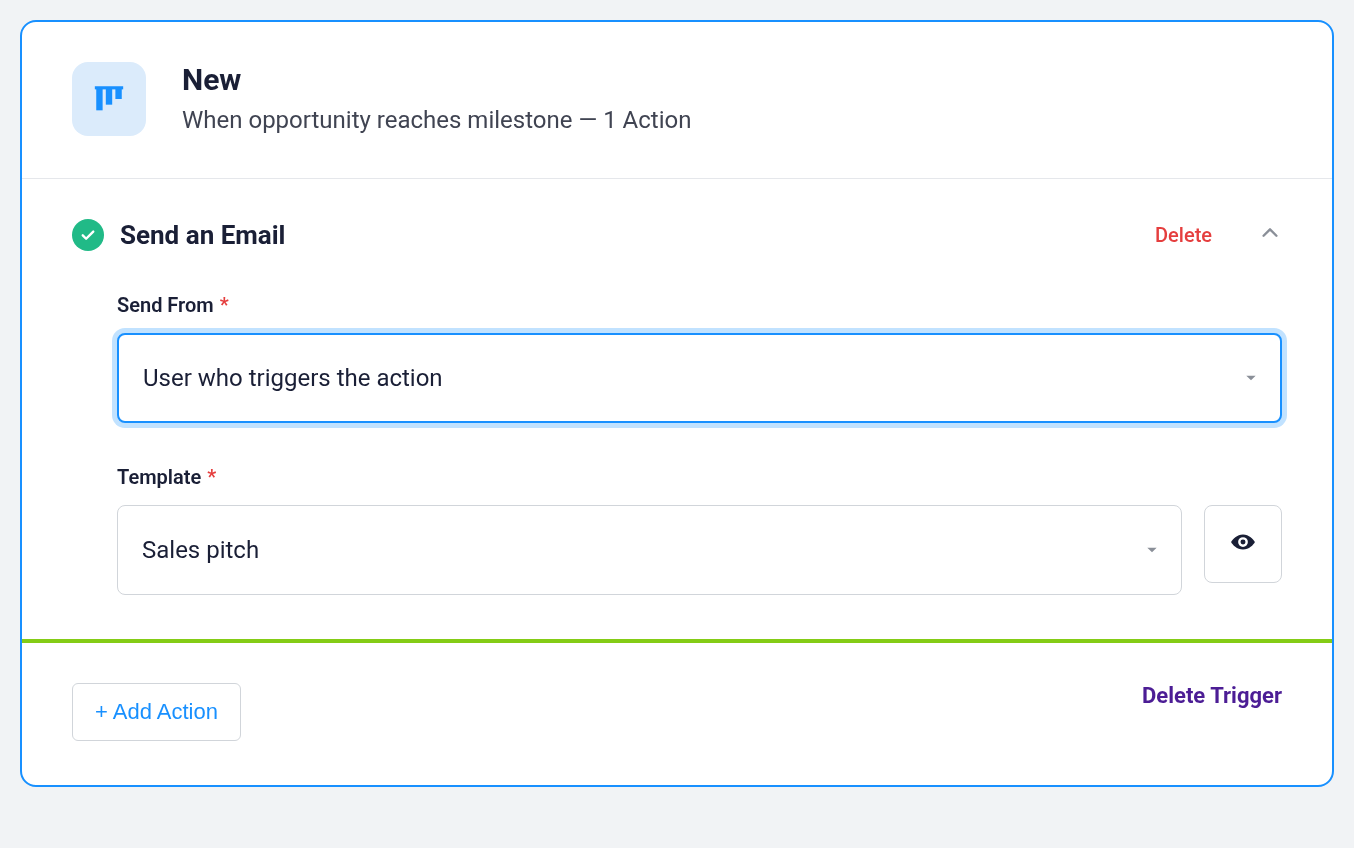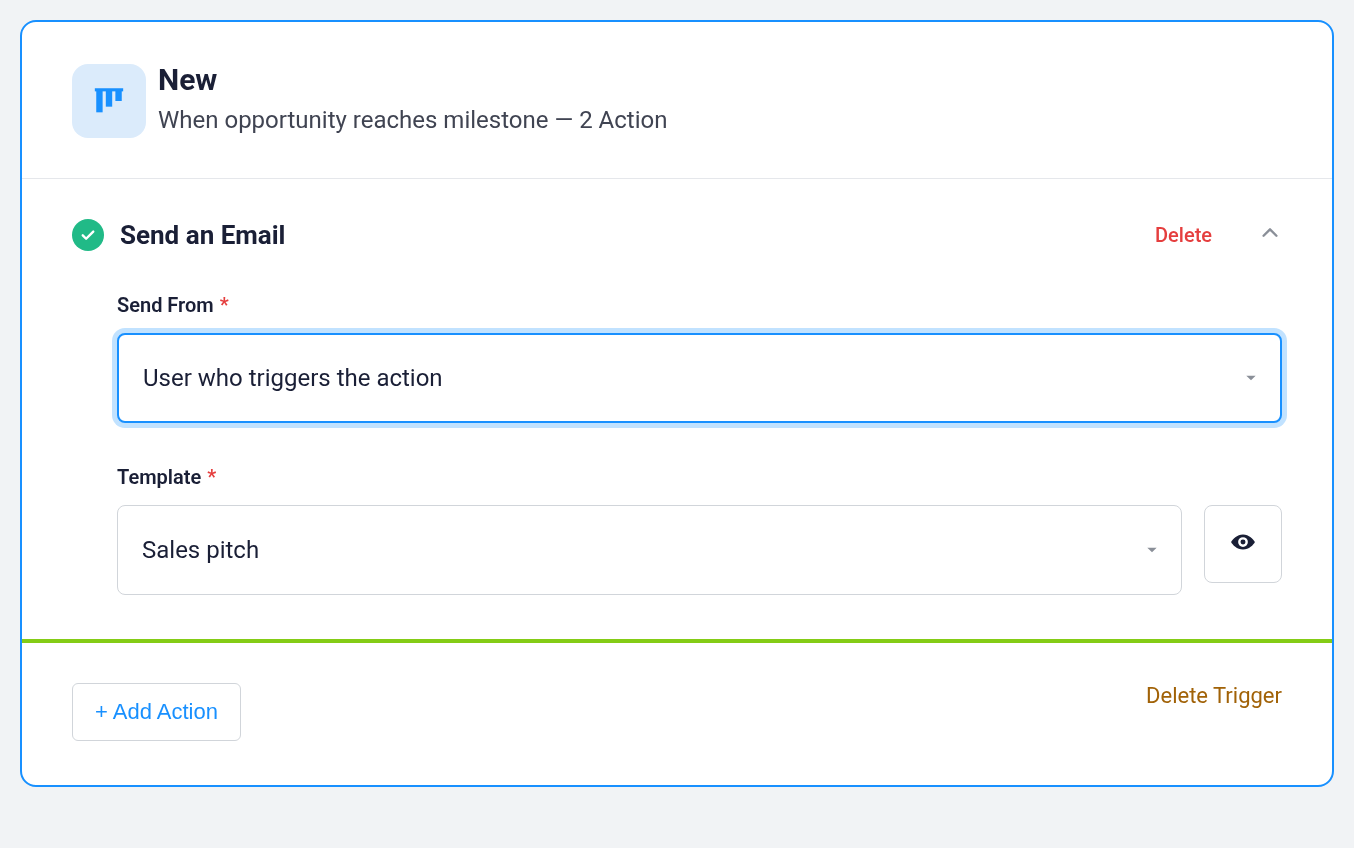--- a/index.html
+++ b/index.html
@@ -10,24 +10,24 @@
       min-height: 848px;
     }
     .card {
       background: #fff;
       border: 2px solid #1890ff;
       border-radius: 16px;
       overflow: hidden;
     }
     .card-header {
       display: flex;
-      align-items: flex-end;
+      align-items: flex-start;
       padding: 40px 50px 40px 50px;
       border-bottom: 1px solid #e5e7eb;
-      gap: 12px;
+      gap: 36px;
     }
     .header-icon {
       width: 74px;
       height: 74px;
       background: #dbebfb;
       border-radius: 16px;
       display: flex;
       align-items: center;
       justify-content: center;
       flex-shrink: 0;
@@ -157,42 +157,42 @@
       border-radius: 6px;
       padding: 15px 22px;
       font-size: 22px;
       font-weight: 500;
       color: #1890ff;
       background: #fff;
       cursor: pointer;
     }
     .delete-trigger {
       font-size: 22px;
-      font-weight: 400;
-      color: #a16207;
+      font-weight: 700;
+      color: #4c1d95;
       cursor: pointer;
     }
   </style>
 </head>
 <body>
 
 <div class="card">
 
   <div class="card-header">
     <div class="header-icon">
       <svg viewBox="0 0 24 24" fill="none">
         <rect x="3" y="4" width="4.5" height="16" fill="#1890ff"></rect>
         <rect x="9.75" y="4" width="4.5" height="12" fill="#1890ff"></rect>
         <rect x="16.5" y="4" width="4.5" height="8" fill="#1890ff"></rect>
         <rect x="2" y="3" width="20" height="2.2" fill="#1890ff"></rect>
       </svg>
     </div>
     <div class="header-text">
       <div class="title">New</div>
-      <div class="subtitle">When opportunity reaches milestone — 2 Action</div>
+      <div class="subtitle">When opportunity reaches milestone — 1 Action</div>
     </div>
   </div>
 
   <div class="section">
     <div class="section-header">
       <div class="check-icon">
         <svg viewBox="0 0 24 24" fill="none">
           <path d="M5 12.5l4.5 4.5L19 7.5" stroke="#fff" stroke-width="3.2" stroke-linecap="round" stroke-linejoin="round"></path>
         </svg>
       </div>

